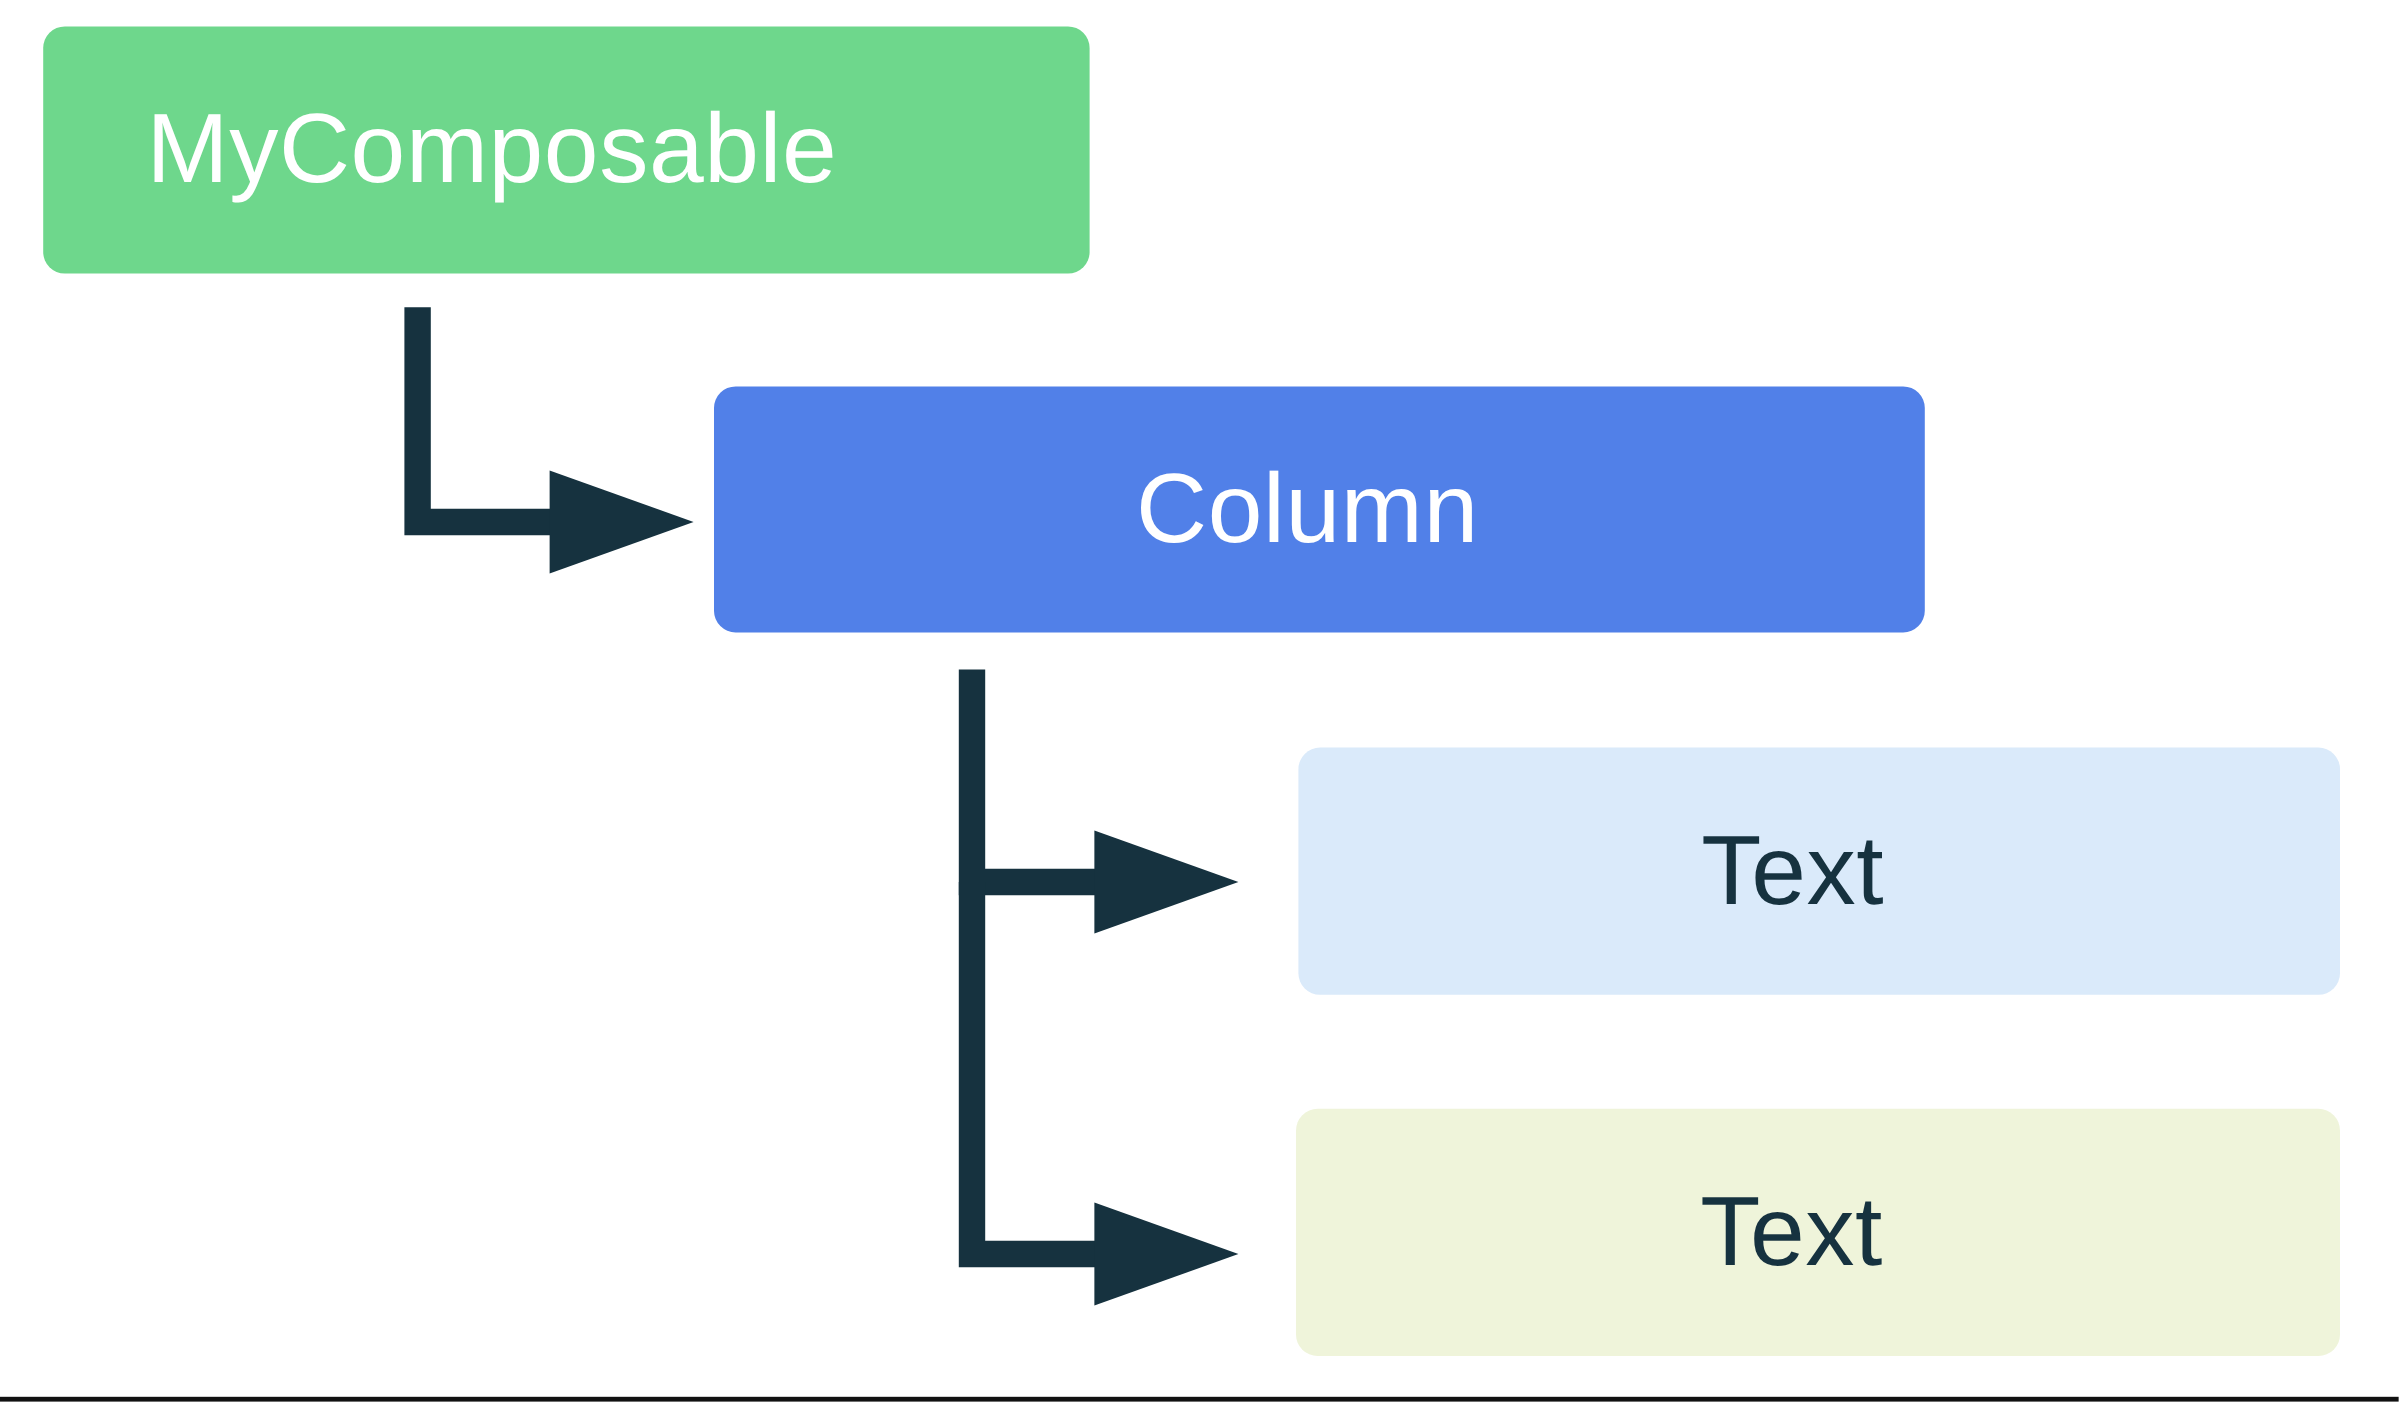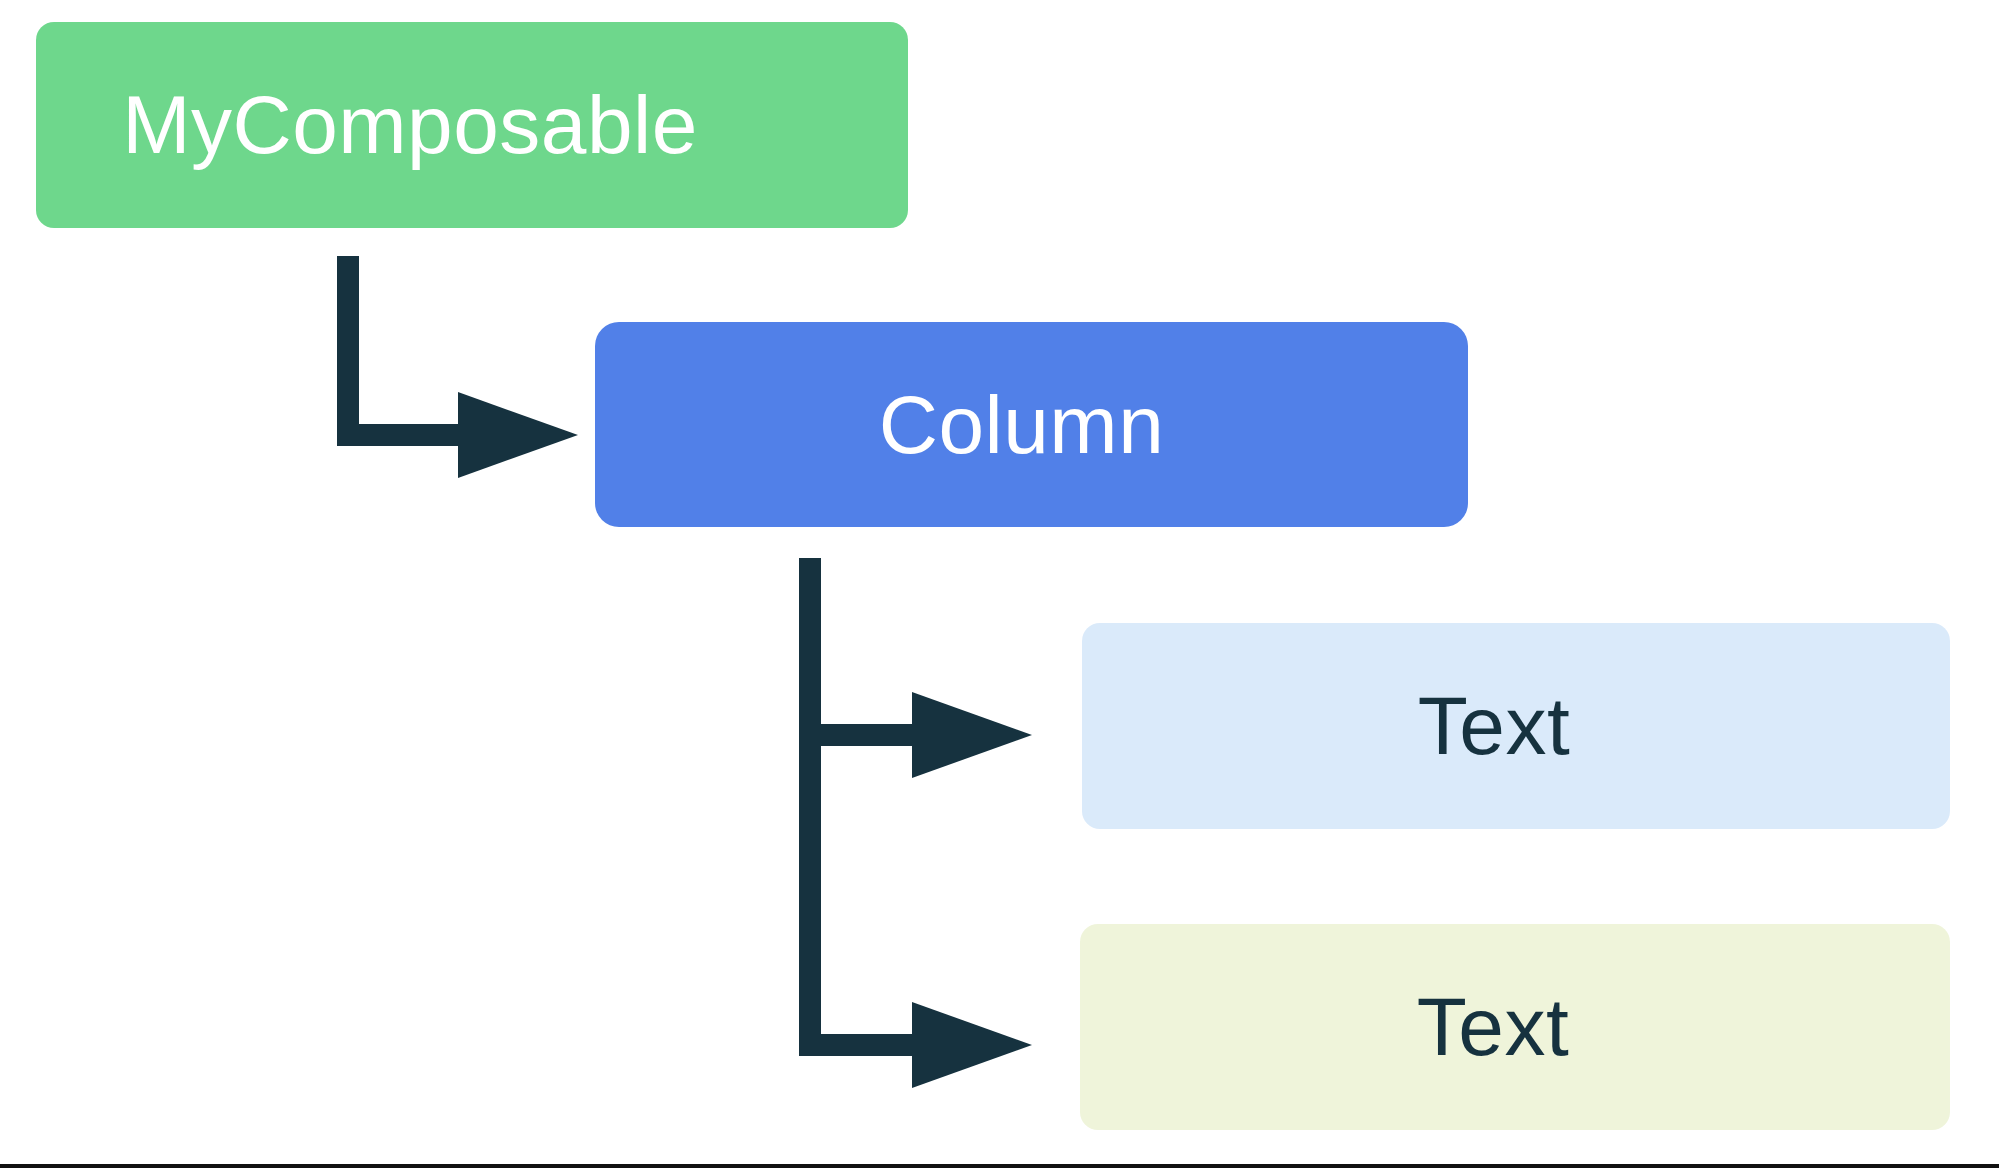--- a/index.html
+++ b/index.html
@@ -42,23 +42,22 @@
     background: #6ed78c;
   }
   #node-root .node-label {
     color: #ffffff;
     font-size: 82px;
     transform: translateX(-62px);
   }
 
   #node-column {
     left: 595px; top: 322px;
-    width: 873px; height: 205px;
+    width: 1009px; height: 205px;
     background: #5180e8;
-    border-radius: 24px;
   }
   #node-column .node-label {
     color: #ffffff;
     font-size: 82px;
     transform: translateX(-10px);
   }
 
   #node-text-1 {
     left: 1082px; top: 623px;
     width: 868px; height: 206px;

